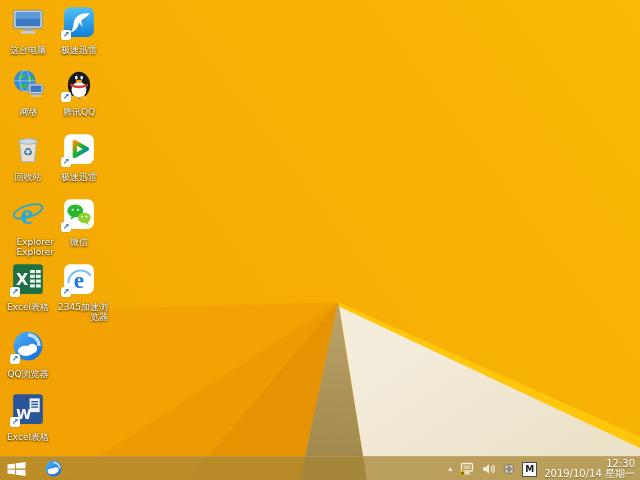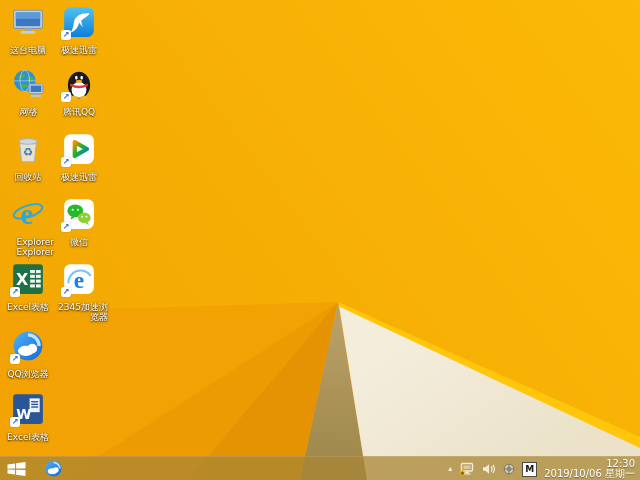--- a/index.html
+++ b/index.html
@@ -294,18 +294,18 @@
       <span class="tray-ic">
         <svg width="12" height="12" viewBox="0 0 12 12">
             <circle cx="6" cy="6" r="4.8" fill="#d5cfba" stroke="#7c7767"></circle>
             <path d="M6 1.2 V10.8 M1.2 6 H10.8" stroke="#7c7767"></path>
             <circle cx="6" cy="6" r="2" fill="none" stroke="#7c7767"></circle>
           </svg>
       </span>
       <span class="tray-ic" id="ime-box">M</span>
       <span id="clock">
         <div>12:30</div>
-        <div>2019/10/06 星期一</div>
+        <div>2019/10/14 星期一</div>
       </span>
     </div>
   </div>
 
 </div>
 
 </body></html>

